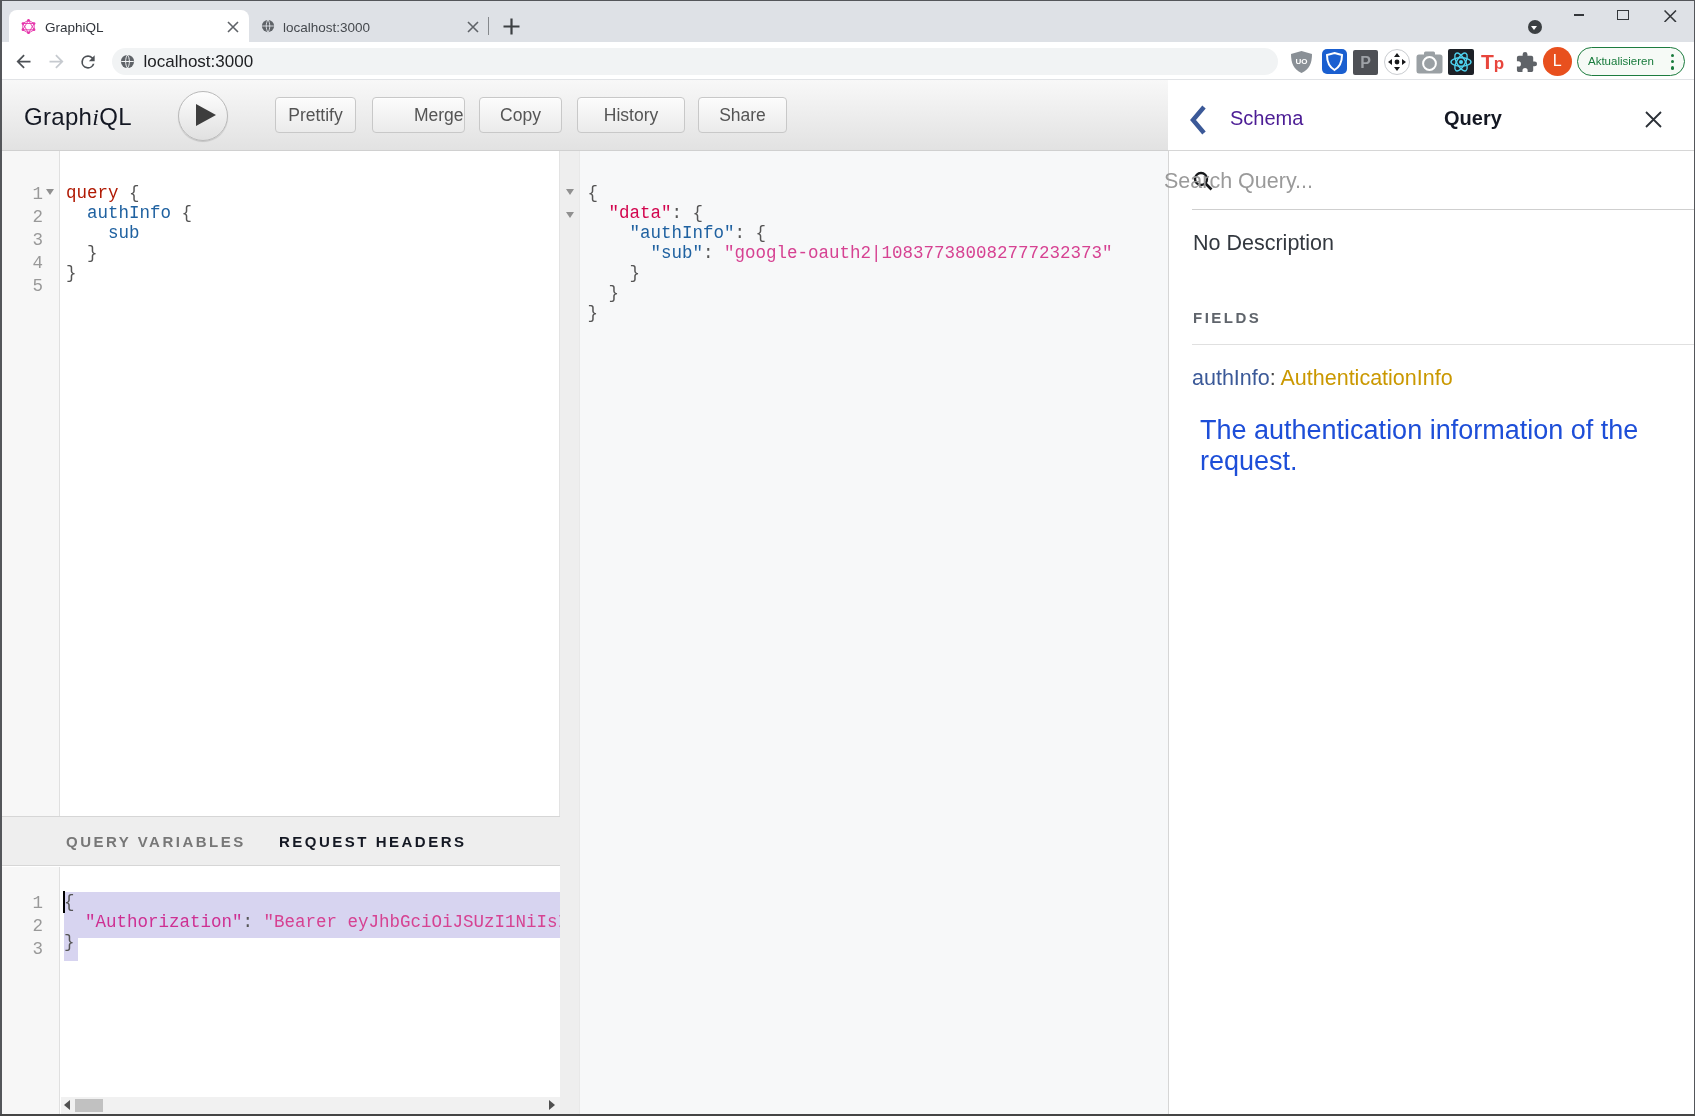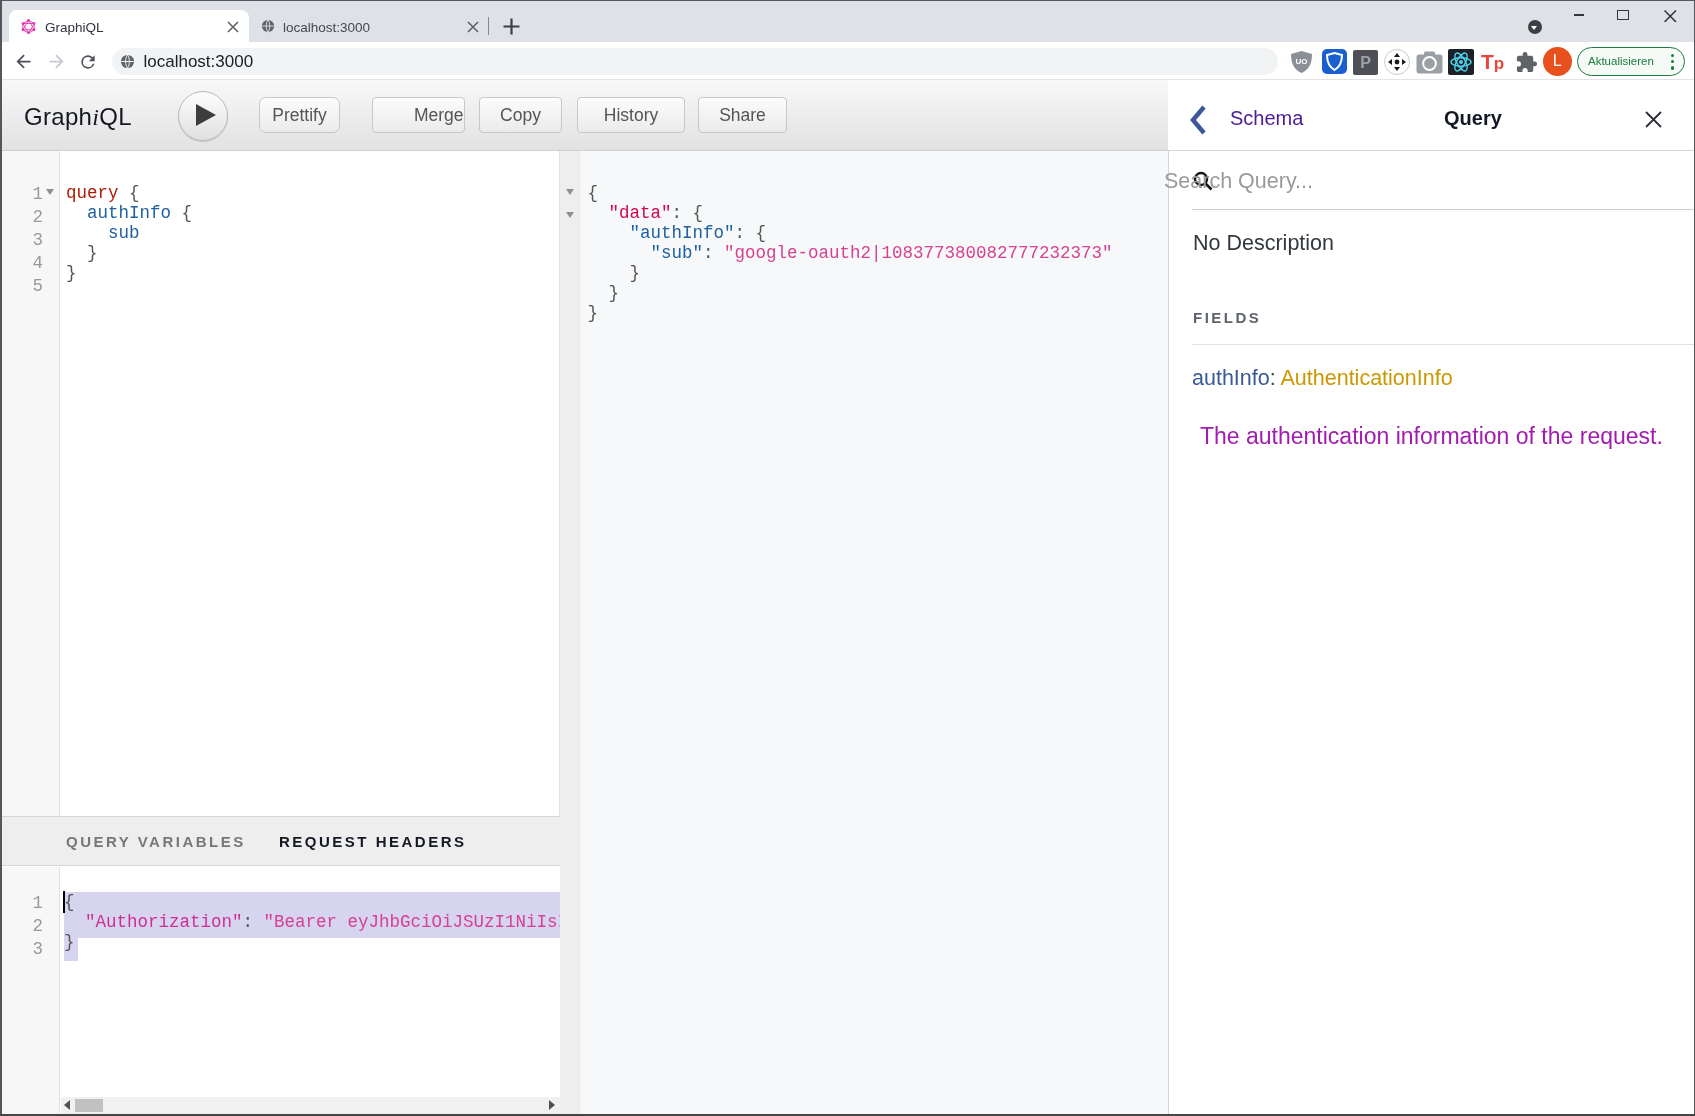--- a/index.html
+++ b/index.html
@@ -172,21 +172,21 @@
 <div class="abs" style="left:1576.5px; top:47px; width:108px; height:28.6px; border-radius:14.5px; border:1.6px solid #1d7c3f; background:#f6faf6;"></div>
 <div class="abs" style="left:1588px; top:55px; font-size:11.5px; color:#187b3c;">Aktualisieren</div>
 <div class="abs" style="left:1670.5px; top:53.5px; width:3.6px; height:3.6px; border-radius:50%; background:#187b3c;"></div>
 <div class="abs" style="left:1670.5px; top:59.9px; width:3.6px; height:3.6px; border-radius:50%; background:#187b3c;"></div>
 <div class="abs" style="left:1670.5px; top:66.3px; width:3.6px; height:3.6px; border-radius:50%; background:#187b3c;"></div>
 
 <div class="abs" id="gtoolbar"></div>
 <div class="abs" id="glogo">Graph<i>i</i>QL</div>
 <div class="abs" id="playbtn"></div>
 <div class="abs" id="playtri"></div>
-<div class="abs tbtn" style="left:259px; width:81px;border-radius:7px;">Prettify</div>
+<div class="abs tbtn" style="left:275px; width:81px;">Prettify</div>
 <div class="abs tbtn" style="left:371.5px; width:93px;text-align:right;">Merge</div>
 <div class="abs tbtn" style="left:479px; width:83px;">Copy</div>
 <div class="abs tbtn" style="left:577px; width:108px;">History</div>
 <div class="abs tbtn" style="left:698px; width:89px;">Share</div>
 
 <div class="abs" id="querypane"></div>
 <div class="abs gutter" style="left:0; top:151px; width:60px; height:665px;"></div>
 <div class="abs lnums" style="left:0; top:183px;">1<br>2<br>3<br>4<br>5</div>
 <div class="abs foldarrow" style="left:46px; top:189px;"></div>
 <pre class="abs" style="left:66px; top:183px;"><span style="color:#B11A04">query</span> <span class="cmP">{</span>
@@ -241,17 +241,17 @@
 <svg class="abs" style="left:1193px; top:171px;" width="20" height="20" viewBox="0 0 20 20">
   <circle cx="8" cy="8" r="6" stroke="#16181b" stroke-width="2.4" fill="none"></circle>
   <path d="M12.5 12.5 L18.5 18.5" stroke="#16181b" stroke-width="2.6"></path>
 </svg>
 <div class="abs" style="left:1164px; top:169px; font-size:21.5px; color:#9a9a9a;">Search Query...</div>
 <div class="abs" style="left:1192px; top:208.5px; width:503px; height:1px; background:#cfcfcf;"></div>
 <div class="abs" style="left:1193px; top:231px; font-size:21.5px; color:#33383f;">No Description</div>
 <div class="abs" style="left:1193px; top:309px; font-size:15px; font-weight:bold; letter-spacing:2.5px; color:#5f646b;">FIELDS</div>
 <div class="abs" style="left:1192px; top:344px; width:503px; height:1px; background:#e0e0e0;"></div>
 <div class="abs" style="left:1192px; top:365.5px; font-size:21.5px;"><span style="color:#3B5998;">authInfo</span><span style="color:#444;">: </span><span style="color:#CA9800;">AuthenticationInfo</span></div>
-<div class="abs" style="left:1200px; top:414.5px; font-size:23px; color:#a21caf;margin-top:8px;">The authentication information of the request.</div>
+<div class="abs" style="left:1200px; top:414.5px; font-size:27px; color:#1d4ed8;">The authentication information of the request.</div>
 
 <div class="abs" id="frame-l"></div>
 <div class="abs" id="frame-r"></div>
 <div class="abs" id="frame-b"></div>
 
 </body></html>

